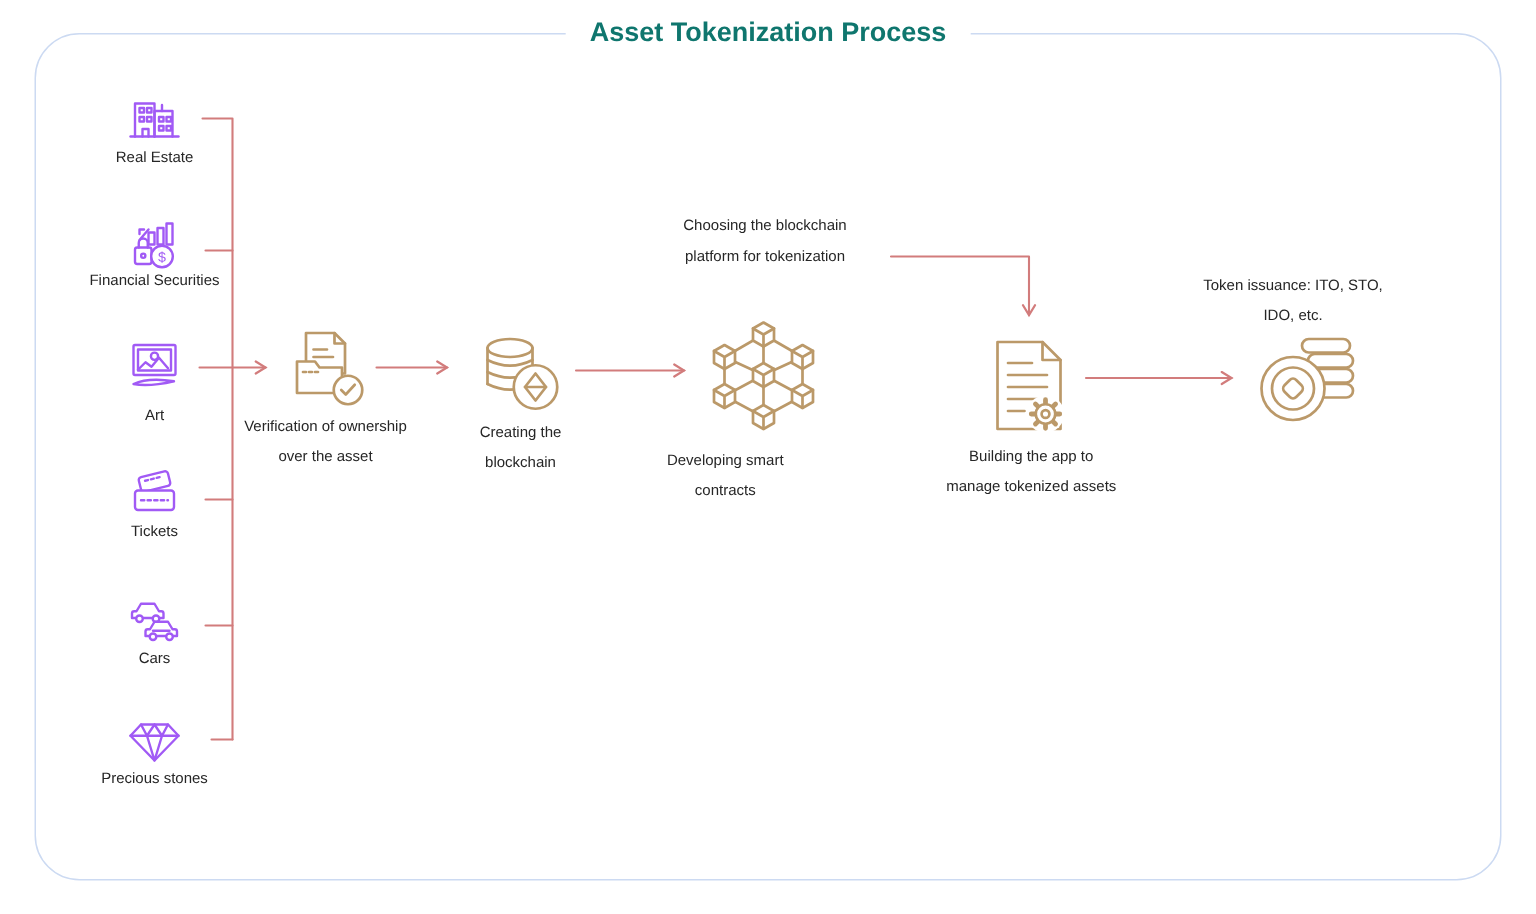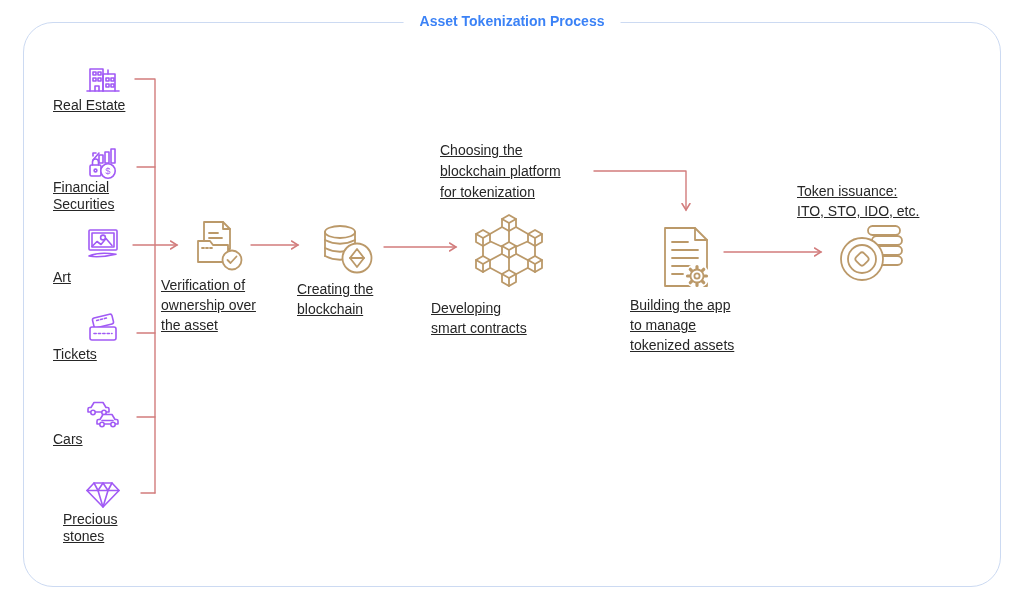--- a/index.html
+++ b/index.html
@@ -7,32 +7,32 @@
     position:relative;width:1024px;height:609px;background:#ffffff;overflow:hidden;
     font-family:"Liberation Sans",sans-serif;color:#262626;
   }
   .frame{
     position:absolute;left:23px;top:22px;width:976px;height:563px;
     border:1.5px solid #ccdaf2;border-radius:30px;
   }
   .page-title{
     position:absolute;top:7px;left:50%;transform:translateX(-50%);
     background:#ffffff;padding:0 16px;white-space:nowrap;
-    font-size:14px;font-weight:bold;color:#3b82f6;line-height:28px;
+    font-size:18px;font-weight:bold;color:#0f766e;line-height:28px;
   }
   .brand-logo{
     position:absolute;top:571px;left:50%;transform:translateX(-50%);
     background:#ffffff;padding:0 14px;white-space:nowrap;
     font-size:21px;font-weight:bold;color:#c9c9cc;letter-spacing:7px;line-height:26px;margin-top:36px;
   }
   svg.connectors{position:absolute;left:0;top:0;z-index:1;}
   .icon{position:absolute;z-index:2;}
   .lbl{
-    position:absolute;z-index:2;text-align:left;
-    font-size:14px;line-height:17px;color:#262626;text-decoration:underline;
+    position:absolute;z-index:2;text-align:center;
+    font-size:10px;line-height:17px;color:#262626;
   }
   .step-lbl{line-height:20px;}
   .purple{stroke:#a15af5;}
   .tan{stroke:#bb9969;}
   svg .ln{fill:none;stroke-linecap:round;stroke-linejoin:round;}
 </style>
 </head>
 <body>
 
 <div id="canvas">

